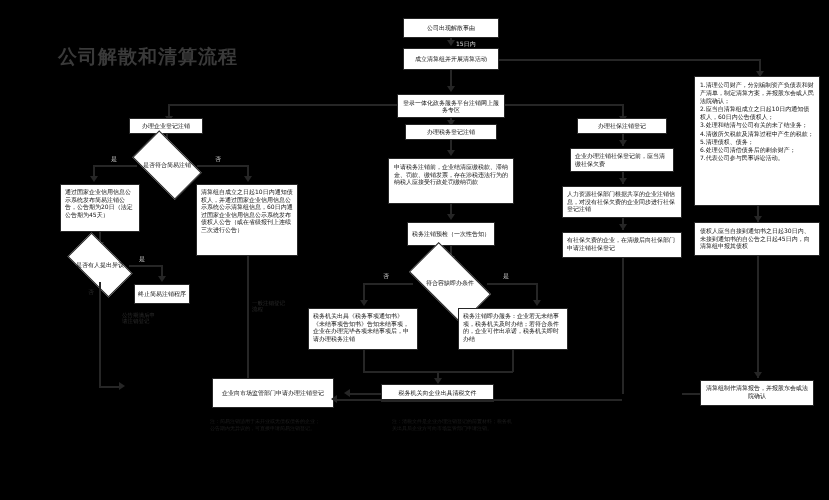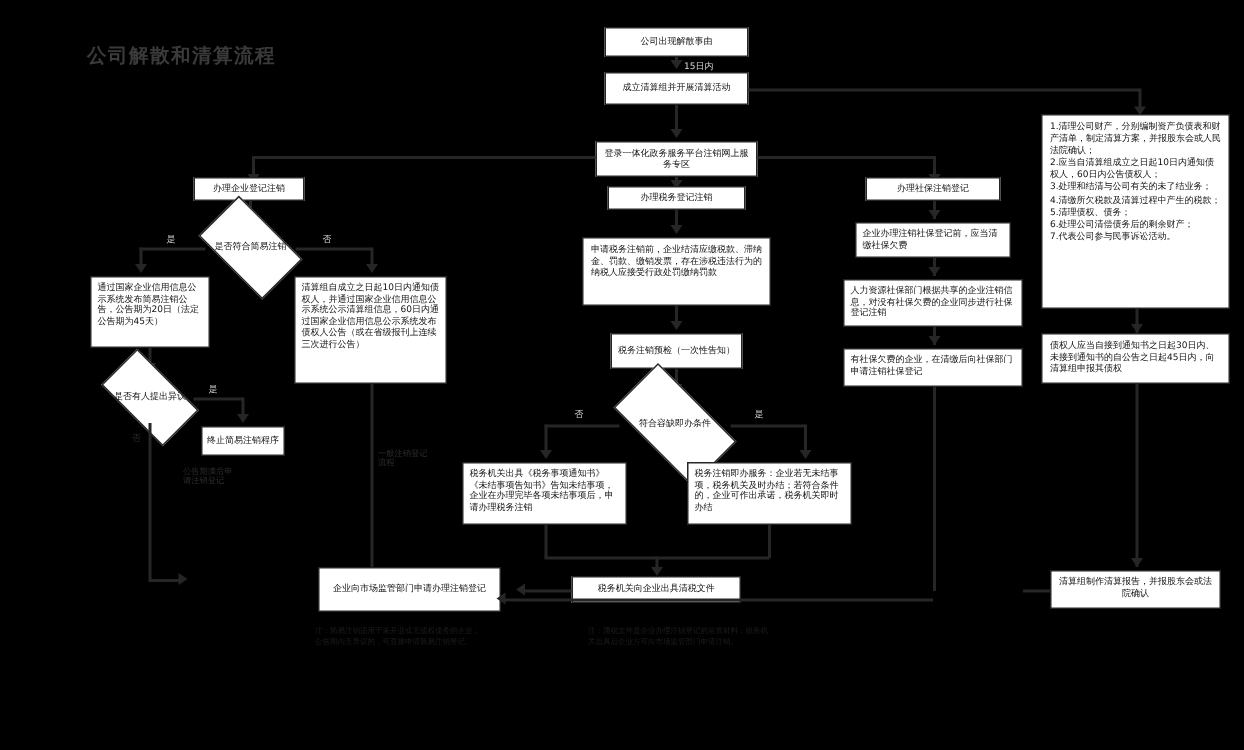--- a/index.html
+++ b/index.html
@@ -1,20 +1,20 @@
 <!DOCTYPE html>
 <html><head>
 <meta charset="utf-8">
 <style>
   html,body{margin:0;padding:0;background:#000;}
   body{width:829px;height:500px;overflow:hidden;
        font-family:"DejaVu Sans","Liberation Sans",sans-serif;}
   #canvas{position:relative;width:829px;height:500px;background:#000;}
 
-  .title{position:absolute;left:58px;top:28px;font-size:13px;font-weight:bold;
+  .title{position:absolute;left:58px;top:44px;font-size:19px;font-weight:bold;
          color:#3a3a3a;letter-spacing:1px;white-space:nowrap;}
 
   .box{position:absolute;background:#ffffff;border:1px solid #262626;
        box-sizing:border-box;color:#111;display:flex;align-items:center;
        justify-content:center;text-align:center;line-height:1.25;
        font-size:6px;padding:2px 3px;}
   .box.just{display:block;text-align:left;}
 
   .dia{position:absolute;color:#111;font-size:6px;line-height:1.2;
        display:flex;align-items:center;justify-content:center;text-align:center;}

